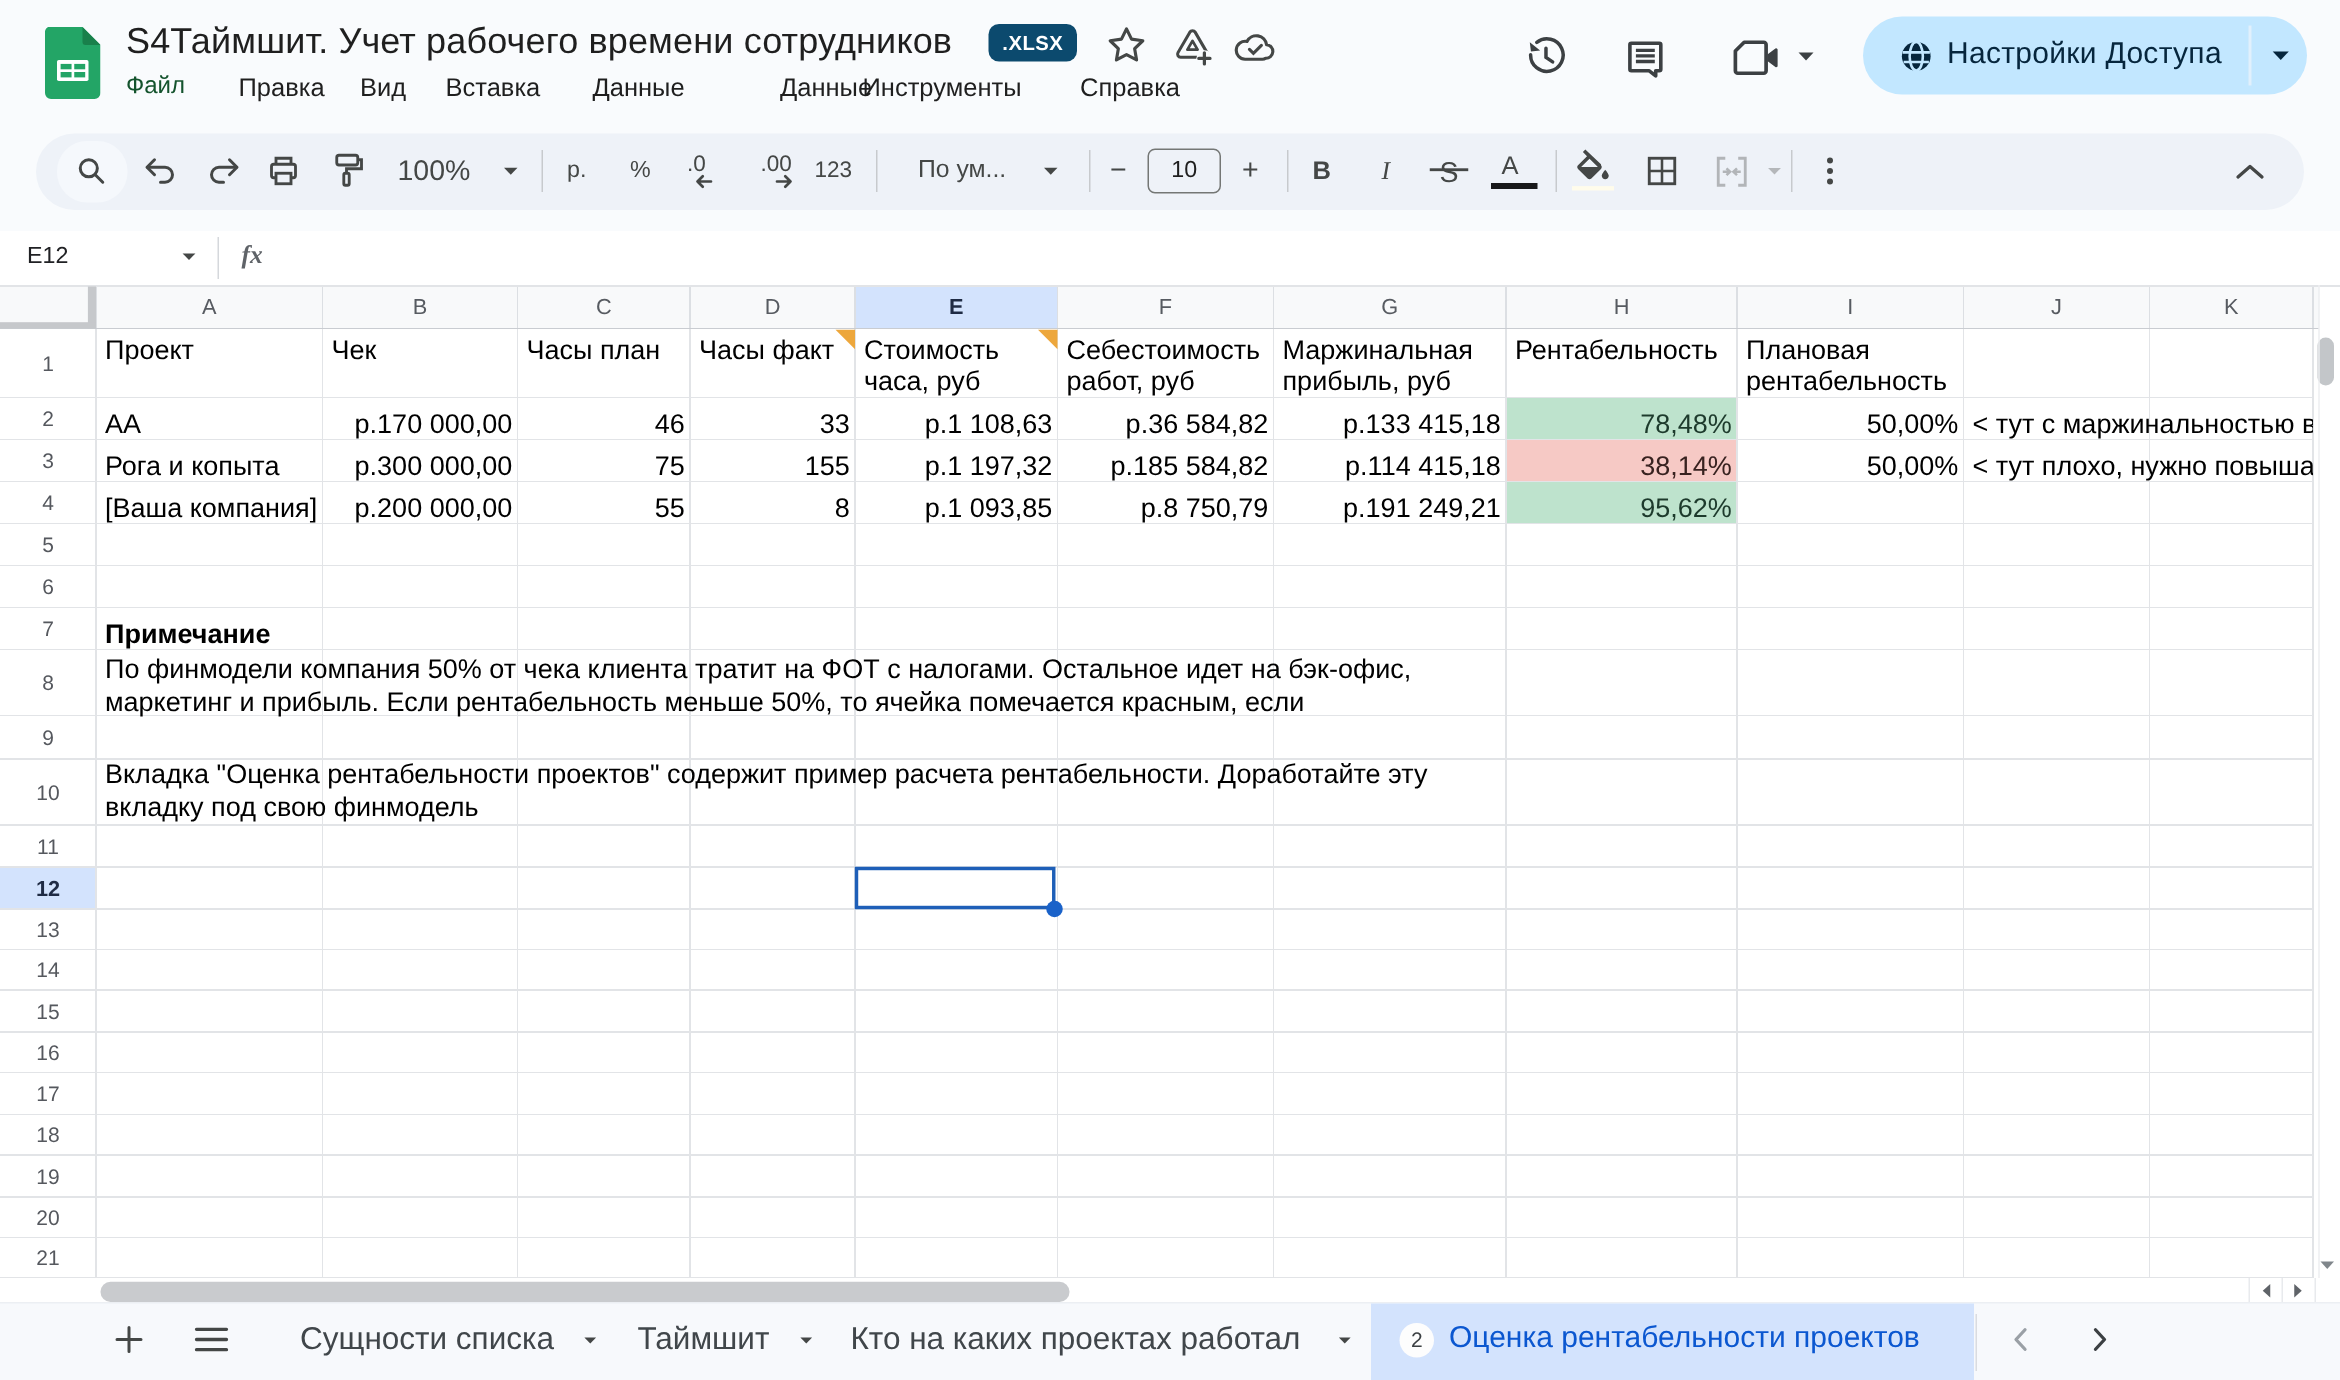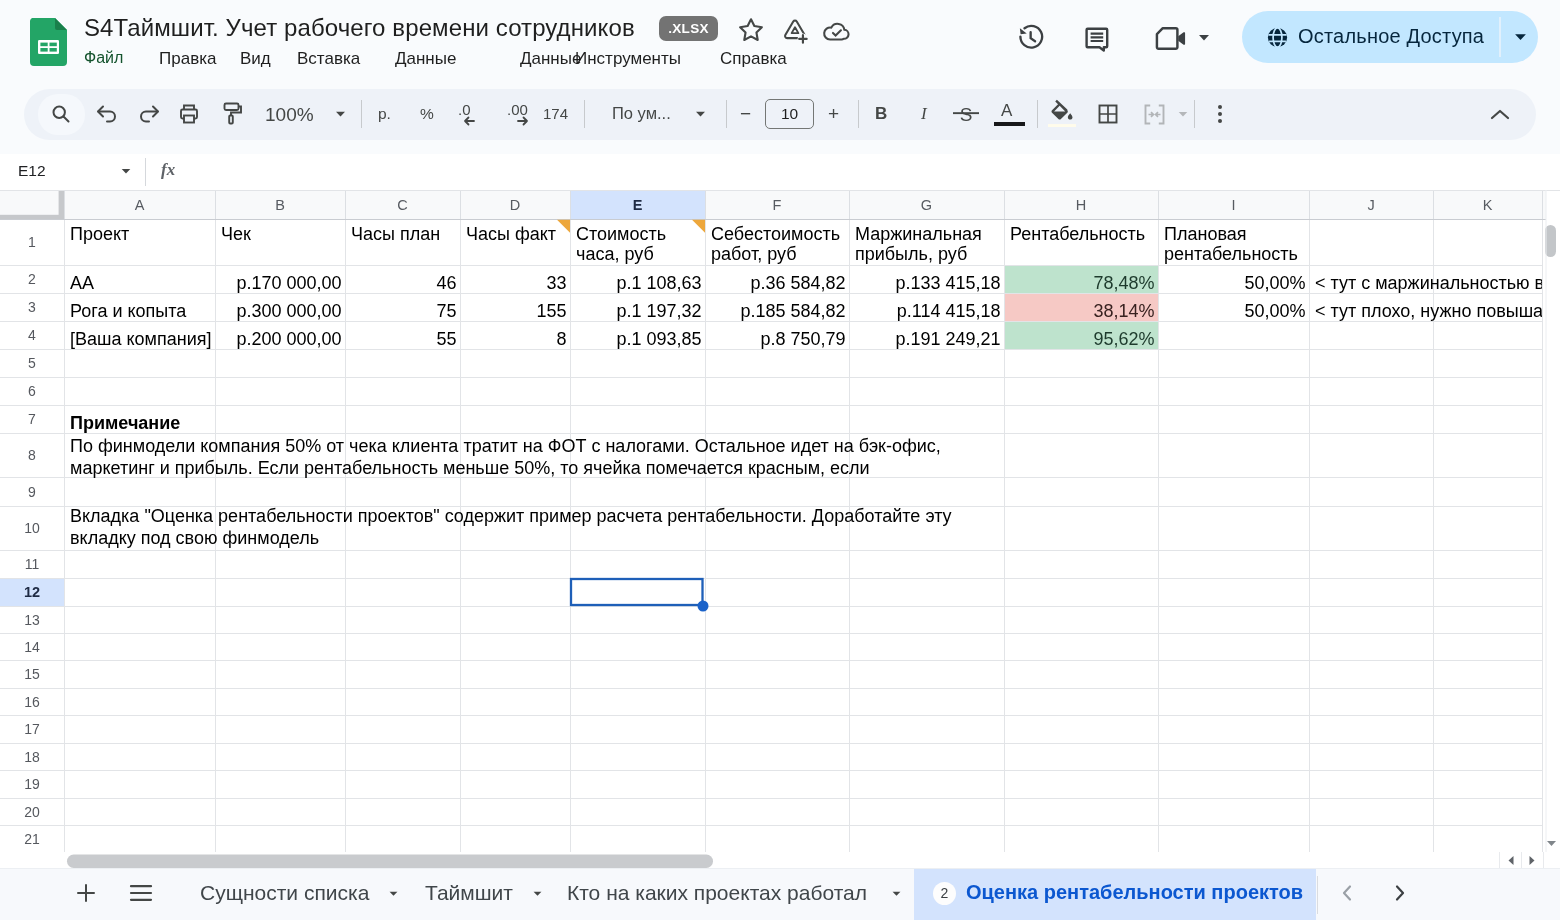--- a/index.html
+++ b/index.html
@@ -14,21 +14,21 @@
         <rect x="8" y="22" width="21" height="14" rx="1.2"></rect>
       </g>
 <g fill="#23a566">
         <rect x="10.4" y="24.6" width="7.3" height="3.6"></rect>
         <rect x="19.5" y="24.6" width="7.3" height="3.6"></rect>
 <rect x="10.4" y="30" width="7.3" height="3.6"></rect>
         <rect x="19.5" y="30" width="7.3" height="3.6"></rect>
       </g>
 </svg>
 <div class="ab" style="left:84px;top:14px;font-size:24px;color:#1f1f1f;white-space:nowrap;letter-spacing:0.1px;">S4Таймшит. Учет рабочего времени сотрудников</div>
-<div class="ab" style="left:659px;top:16px;width:59px;height:25px;border-radius:7px;background:#737373;color:#fff;font-size:13.5px;font-weight:bold;text-align:center;line-height:25px;letter-spacing:0.3px;">.XLSX</div>
+<div class="ab" style="left:659px;top:16px;width:59px;height:25px;border-radius:7px;background:#0c4a6e;color:#fff;font-size:13.5px;font-weight:bold;text-align:center;line-height:25px;letter-spacing:0.3px;">.XLSX</div>
 <svg class="ab" style="left:737px;top:16px" width="28" height="28" viewBox="0 0 24 24" fill="none" stroke="#444746" stroke-width="1.8">
 <path d="M12.00 2.80 L14.88 8.64 L21.32 9.57 L16.66 14.11 L17.76 20.53 L12.00 17.50 L6.24 20.53 L7.34 14.11 L2.68 9.57 L9.12 8.64 Z" stroke-linejoin="round"></path>
     </svg>
 <svg class="ab" style="left:781px;top:17px" width="28" height="28" viewBox="0 0 24 24" fill="none" stroke="#444746" stroke-width="1.75">
 <path d="M10.5 3.8 a1.75 1.75 0 0 1 3 0 l6.8 11.7 a1.75 1.75 0 0 1 -1.5 2.6 H5.2 a1.75 1.75 0 0 1 -1.5 -2.6 Z" stroke-linejoin="round"></path>
 <path d="M12 8.8 l2.9 5 h-5.8 Z" stroke-width="1.6" stroke-linejoin="round"></path>
 <circle cx="18.8" cy="18.8" r="4.6" fill="#f9fbfd" stroke="none"></circle>
 <path d="M18.8 15.6 v6.4 M15.6 18.8 h6.4" stroke-width="1.85" stroke-linecap="round"></path>
     </svg>
 <svg class="ab" style="left:822px;top:20px" width="30" height="24" viewBox="0 0 26 20" fill="none" stroke="#444746" stroke-width="1.8">
@@ -60,21 +60,21 @@
       <path d="M2 2 l5 5.4 5 -5.4 Z" fill="#3c4043"></path>
     </svg>
 <div class="ab" style="left:1242px;top:11px;width:296px;height:52px;border-radius:26px;background:#c2e7ff;"></div>
 <svg class="ab" style="left:1266px;top:26px" width="23" height="23" viewBox="0 0 24 24">
 <circle cx="12" cy="12" r="10" fill="#06263d"></circle>
 <g stroke="#c2e7ff" stroke-width="1.8" fill="none">
 <path d="M2.5 9.3 h19 M3.2 16 h17.6"></path>
 <ellipse cx="12" cy="12" rx="4.6" ry="10"></ellipse>
 </g>
     </svg>
-<div class="ab" style="left:1298px;top:25px;font-size:20px;font-weight:500;color:#06263d;letter-spacing:0.2px;white-space:nowrap;">Остальное Доступа</div>
+<div class="ab" style="left:1298px;top:25px;font-size:20px;font-weight:500;color:#06263d;letter-spacing:0.2px;white-space:nowrap;">Настройки Доступа</div>
 <div class="ab" style="left:1499px;top:17px;width:1.5px;height:40px;background:#e6f1fb;opacity:.85;"></div>
 <svg class="ab" style="left:1513px;top:32px" width="15" height="11" viewBox="0 0 14 10">
       <path d="M2 2 l5 5.4 5 -5.4 Z" fill="#06263d"></path>
     </svg>
 <div class="ab" style="left:24px;top:89px;width:1512px;height:51px;border-radius:25.5px;background:#eef2f8;"></div>
 <div class="ab" style="left:38px;top:94px;width:47px;height:41px;border-radius:20px;background:#f5f8fc;"></div>
 <svg class="ab" style="left:49px;top:102px" width="24" height="24" viewBox="0 0 24 24" fill="none" stroke="#444746" stroke-width="2">
 <circle cx="10.2" cy="10.2" r="5.7"></circle>
       <path d="M14.5 14.5 l5 5" stroke-linecap="round"></path>
     </svg>
@@ -104,21 +104,21 @@
 <div class="ab" style="left:378px;top:105px;font-size:15.5px;color:#444746;">р.</div>
 <div class="ab" style="left:420px;top:105px;font-size:15.5px;color:#444746;">%</div>
 <div class="ab" style="left:458px;top:101px;font-size:15px;color:#444746;">.0</div>
 <svg class="ab" style="left:462px;top:116px" width="14" height="10" viewBox="0 0 14 10" fill="none" stroke="#444746" stroke-width="1.8">
       <path d="M12 5 H3 M6.5 1.5 L3 5 l3.5 3.5" stroke-linecap="round" stroke-linejoin="round"></path>
     </svg>
 <div class="ab" style="left:507px;top:101px;font-size:15px;color:#444746;">.00</div>
 <svg class="ab" style="left:516px;top:116px" width="14" height="10" viewBox="0 0 14 10" fill="none" stroke="#444746" stroke-width="1.8">
       <path d="M2 5 h9 M7.5 1.5 L11 5 l-3.5 3.5" stroke-linecap="round" stroke-linejoin="round"></path>
     </svg>
-<div class="ab" style="left:543px;top:105px;font-size:15px;color:#444746;">174</div>
+<div class="ab" style="left:543px;top:105px;font-size:15px;color:#444746;">123</div>
 <div class="ab" style="left:584px;top:100px;width:1px;height:28px;background:#c7cacd;"></div>
 <div class="ab" style="left:612px;top:104px;font-size:16.5px;color:#444746;">По ум...</div>
 <svg class="ab" style="left:694px;top:110px" width="13" height="9" viewBox="0 0 14 10">
       <path d="M2 2 l5 5.2 5 -5.2 Z" fill="#444746"></path>
     </svg>
 <div class="ab" style="left:726px;top:100px;width:1px;height:28px;background:#c7cacd;"></div>
 <div class="ab" style="left:740px;top:103px;font-size:19px;color:#444746;">−</div>
 <div class="ab" style="left:765px;top:99px;width:49px;height:30px;border:1.5px solid #747775;border-radius:5px;font-size:15.5px;color:#1f1f1f;text-align:center;line-height:27px;background:transparent;">10</div>
 <div class="ab" style="left:828px;top:103px;font-size:19px;color:#444746;">+</div>
 <div class="ab" style="left:858px;top:100px;width:1px;height:28px;background:#c7cacd;"></div>
@@ -331,20 +331,20 @@
 <div class="ab" style="left:425px;top:881px;font-size:21px;color:#40464a;white-space:nowrap;">Таймшит</div>
 <svg class="ab" style="left:532px;top:890px" width="11" height="8" viewBox="0 0 14 10">
       <path d="M2 2 l5 5.2 5 -5.2 Z" fill="#444746"></path>
     </svg>
 <div class="ab" style="left:567px;top:881px;font-size:21px;color:#40464a;white-space:nowrap;">Кто на каких проектах работал</div>
 <svg class="ab" style="left:891px;top:890px" width="11" height="8" viewBox="0 0 14 10">
       <path d="M2 2 l5 5.2 5 -5.2 Z" fill="#444746"></path>
     </svg>
 <div class="ab" style="left:914px;top:869px;width:402px;height:51px;background:#d3e3fd;"></div>
 <div class="ab" style="left:933px;top:882px;width:23px;height:23px;border-radius:50%;background:#fdfdfd;font-size:14px;color:#3c4043;text-align:center;line-height:23px;">2</div>
-<div class="ab" style="left:966px;top:881px;font-size:20px;font-weight:bold;color:#0b57d0;white-space:nowrap;">Оценка рентабельности проектов</div>
+<div class="ab" style="left:966px;top:881px;font-size:20px;font-weight:normal;color:#0b57d0;white-space:nowrap;">Оценка рентабельности проектов</div>
 <div class="ab" style="left:1317px;top:876px;width:1px;height:38px;background:#dadce0;"></div>
 <svg class="ab" style="left:1341px;top:884px" width="12" height="18" viewBox="0 0 12 18" fill="none" stroke="#9aa0a6" stroke-width="2.2">
       <path d="M9 2.5 L3 9 l6 6.5" stroke-linecap="round" stroke-linejoin="round"></path>
     </svg>
 <svg class="ab" style="left:1394px;top:884px" width="12" height="18" viewBox="0 0 12 18" fill="none" stroke="#3c4043" stroke-width="2.2">
       <path d="M3 2.5 L9 9 l-6 6.5" stroke-linecap="round" stroke-linejoin="round"></path>
     </svg>
 </div>
 </body></html>

